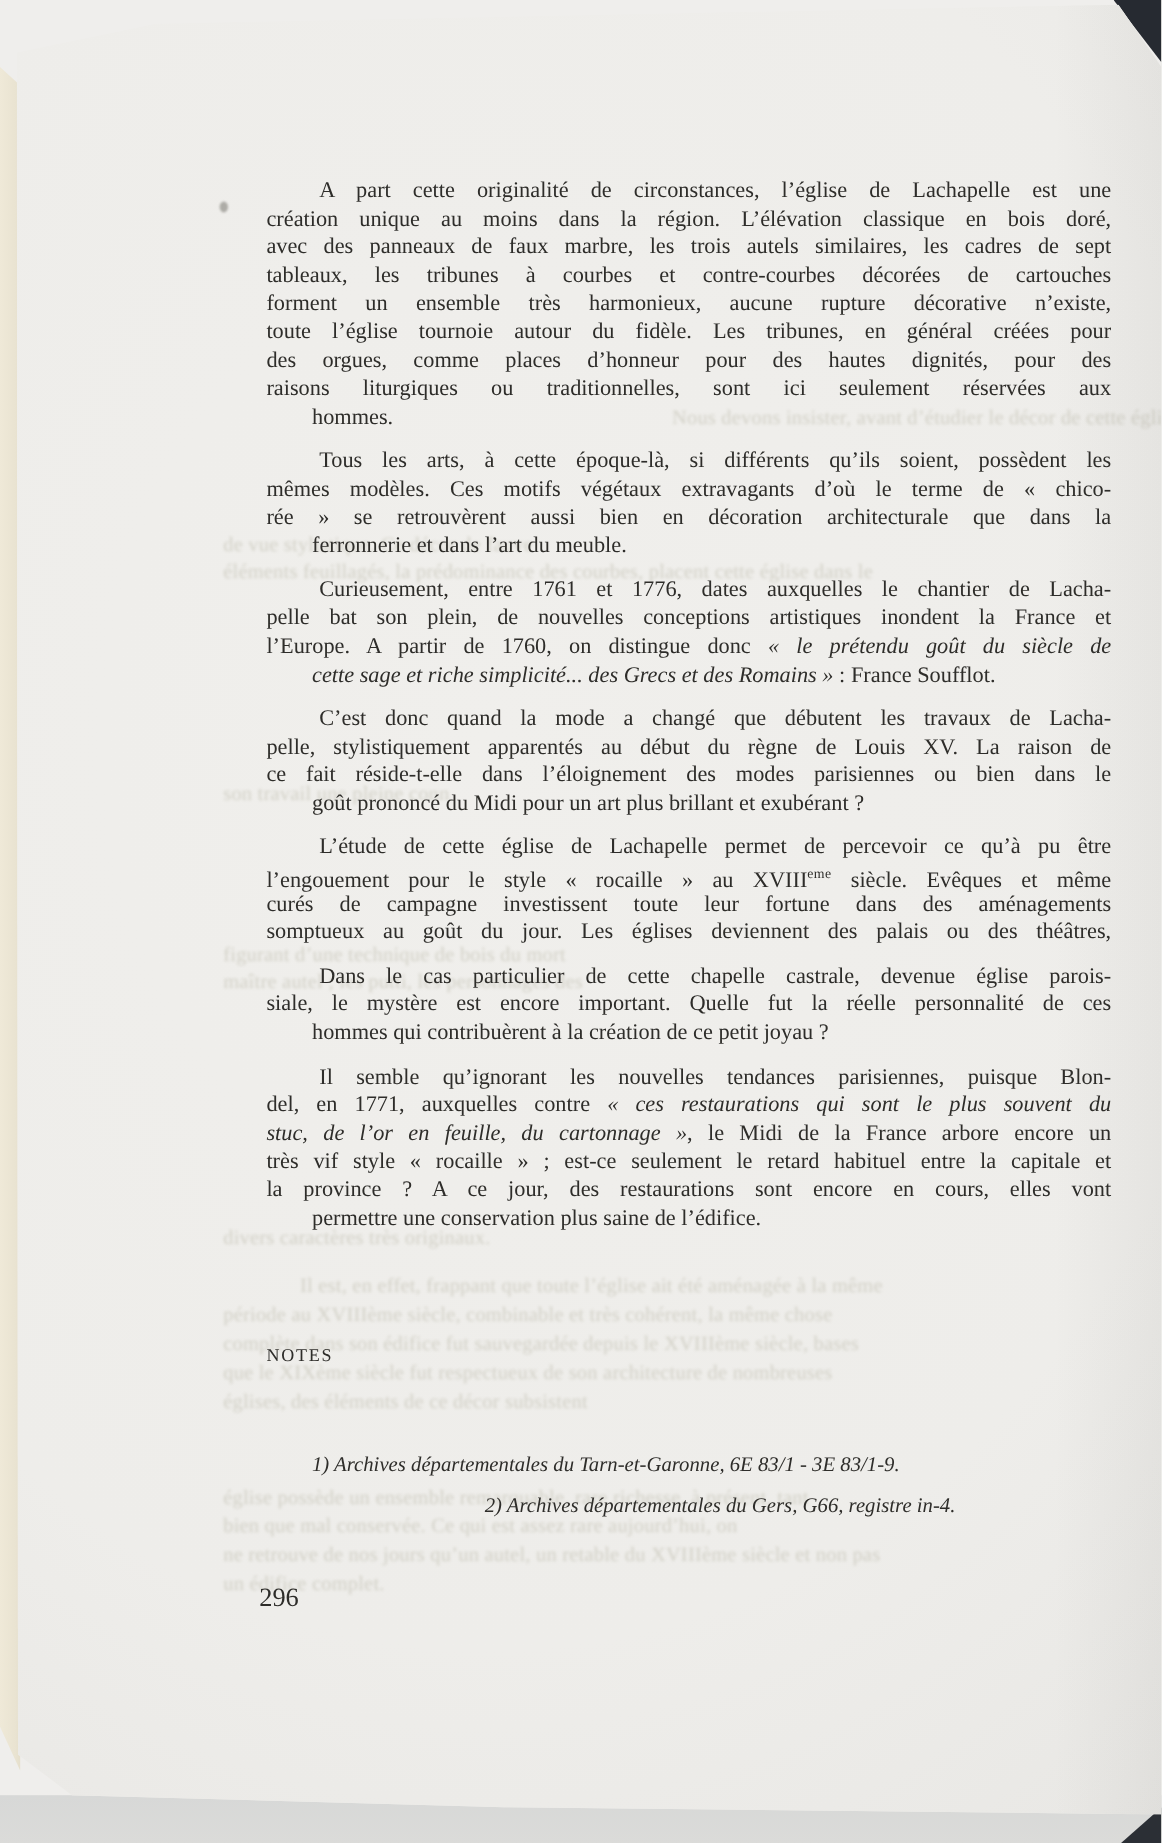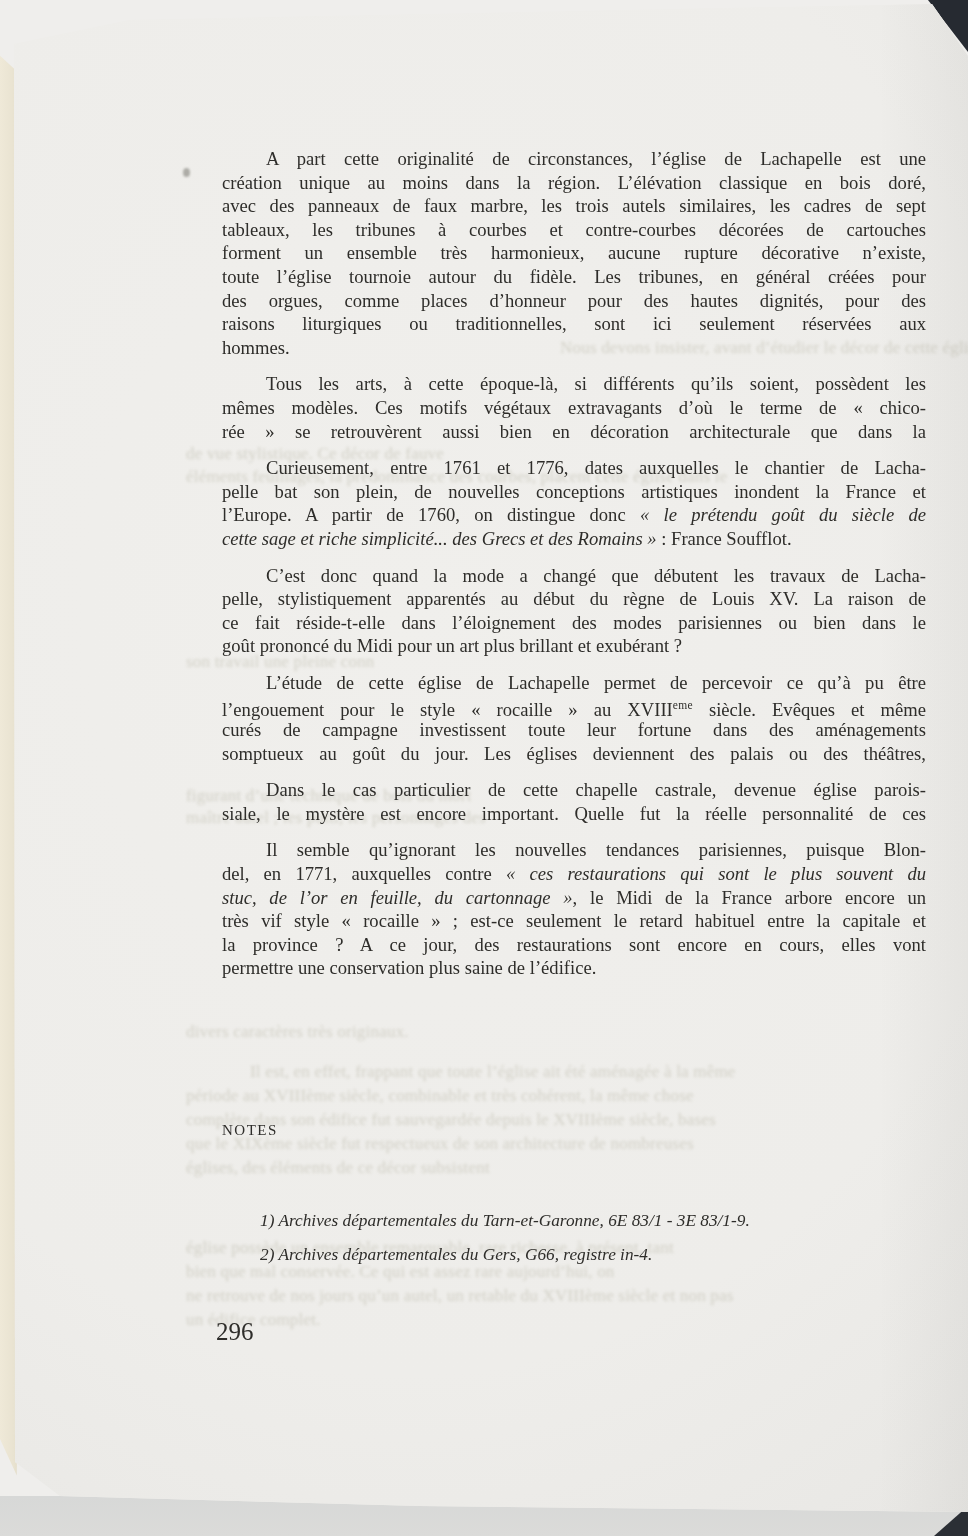--- a/index.html
+++ b/index.html
@@ -70,36 +70,36 @@
   .text-col{
     position:absolute;left:222px;top:147px;width:704px;
     color:var(--ink);font-size:18.6px;
   }
   .para{margin:0 0 13px 0;}
   .tline{
     line-height:23.6px;height:23.6px;white-space:nowrap;
     text-align:justify;text-align-last:justify;overflow:visible;
   }
   .tline.first{text-indent:44px;}
-  .tline.last{text-align-last:left;}
+  .tline.last{text-align-last:left;margin-left:38px;}
   .seg-i{font-style:italic;}
   .seg-sup{font-size:.62em;vertical-align:super;letter-spacing:.3px;}
 
   .notes-heading{
     position:absolute;left:222px;top:1122px;width:704px;
     text-align:left;color:var(--ink);
     font-size:15px;letter-spacing:1.5px;
   }
   .note-line{
     position:absolute;left:260px;width:680px;white-space:nowrap;
     color:var(--ink);font-size:17.3px;line-height:22px;font-style:italic;
   }
   .page-number{
     position:absolute;left:216px;top:1318px;
-    color:var(--ink);font-size:25px;
+    color:var(--ink);font-size:22px;
   }
 </style>
 </head>
 <body>
 
 <div class="scene">
   <div class="under-strip"></div>
   <div class="corner-dark-tr"></div>
   <div class="corner-dark-br"></div>
   <div class="edge-cream"></div>
@@ -134,20 +134,21 @@
           <div class="tline"><span>forment un ensemble très harmonieux, aucune rupture décorative n’existe,</span></div>
           <div class="tline"><span>toute l’église tournoie autour du fidèle. Les tribunes, en général créées pour</span></div>
           <div class="tline"><span>des orgues, comme places d’honneur pour des hautes dignités, pour des</span></div>
           <div class="tline"><span>raisons liturgiques ou traditionnelles, sont ici seulement réservées aux</span></div>
           <div class="tline last"><span>hommes.</span></div>
         </div>
         <div class="para">
           <div class="tline first"><span>Tous les arts, à cette époque-là, si différents qu’ils soient, possèdent les</span></div>
           <div class="tline"><span>mêmes modèles. Ces motifs végétaux extravagants d’où le terme de « chico-</span></div>
           <div class="tline"><span>rée » se retrouvèrent aussi bien en décoration architecturale que dans la</span></div>
+          <div class="tline last"><span>ferronnerie et dans l’art du meuble.</span></div>
         </div>
         <div class="para">
           <div class="tline first"><span>Curieusement, entre 1761 et 1776, dates auxquelles le chantier de Lacha-</span></div>
           <div class="tline"><span>pelle bat son plein, de nouvelles conceptions artistiques inondent la France et</span></div>
           <div class="tline"><span>l’Europe. A partir de 1760, on distingue donc </span><span class="seg-i">« le prétendu goût du siècle de</span></div>
           <div class="tline last"><span class="seg-i">cette sage et riche simplicité... des Grecs et des Romains »</span><span> : France Soufflot.</span></div>
         </div>
         <div class="para">
           <div class="tline first"><span>C’est donc quand la mode a changé que débutent les travaux de Lacha-</span></div>
           <div class="tline"><span>pelle, stylistiquement apparentés au début du règne de Louis XV. La raison de</span></div>
@@ -156,32 +157,33 @@
         </div>
         <div class="para">
           <div class="tline first"><span>L’étude de cette église de Lachapelle permet de percevoir ce qu’à pu être</span></div>
           <div class="tline"><span>l’engouement pour le style « rocaille » au XVIII</span><span class="seg-sup">eme</span><span> siècle. Evêques et même</span></div>
           <div class="tline"><span>curés de campagne investissent toute leur fortune dans des aménagements</span></div>
           <div class="tline"><span>somptueux au goût du jour. Les églises deviennent des palais ou des théâtres,</span></div>
         </div>
         <div class="para">
           <div class="tline first"><span>Dans le cas particulier de cette chapelle castrale, devenue église parois-</span></div>
           <div class="tline"><span>siale, le mystère est encore important. Quelle fut la réelle personnalité de ces</span></div>
+          <div class="tline last"><span>hommes qui contribuèrent à la création de ce petit joyau ?</span></div>
         </div>
         <div class="para">
           <div class="tline first"><span>Il semble qu’ignorant les nouvelles tendances parisiennes, puisque Blon-</span></div>
           <div class="tline"><span>del, en 1771, auxquelles contre </span><span class="seg-i">« ces restaurations qui sont le plus souvent du</span></div>
           <div class="tline"><span class="seg-i">stuc, de l’or en feuille, du cartonnage »</span><span>, le Midi de la France arbore encore un</span></div>
           <div class="tline"><span>très vif style « rocaille » ; est-ce seulement le retard habituel entre la capitale et</span></div>
           <div class="tline"><span>la province ? A ce jour, des restaurations sont encore en cours, elles vont</span></div>
           <div class="tline last"><span>permettre une conservation plus saine de l’édifice.</span></div>
         </div>
       </div>
 
     <div class="notes-heading">NOTES</div>
     <div id="notes">
         <div class="note-line" style="top: 1210px;">1) Archives départementales du Tarn-et-Garonne, 6E 83/1 - 3E 83/1-9.</div>
-        <div class="note-line" style="top: 1244px;">2) Archives départementales du Gers, G66, registre in-4.</div>
+        <div class="note-line" style="top: 1244px; text-align: center;">2) Archives départementales du Gers, G66, registre in-4.</div>
       </div>
 
     <div class="page-number">296</div>
   </div>
 </div>
 
 </body></html>

